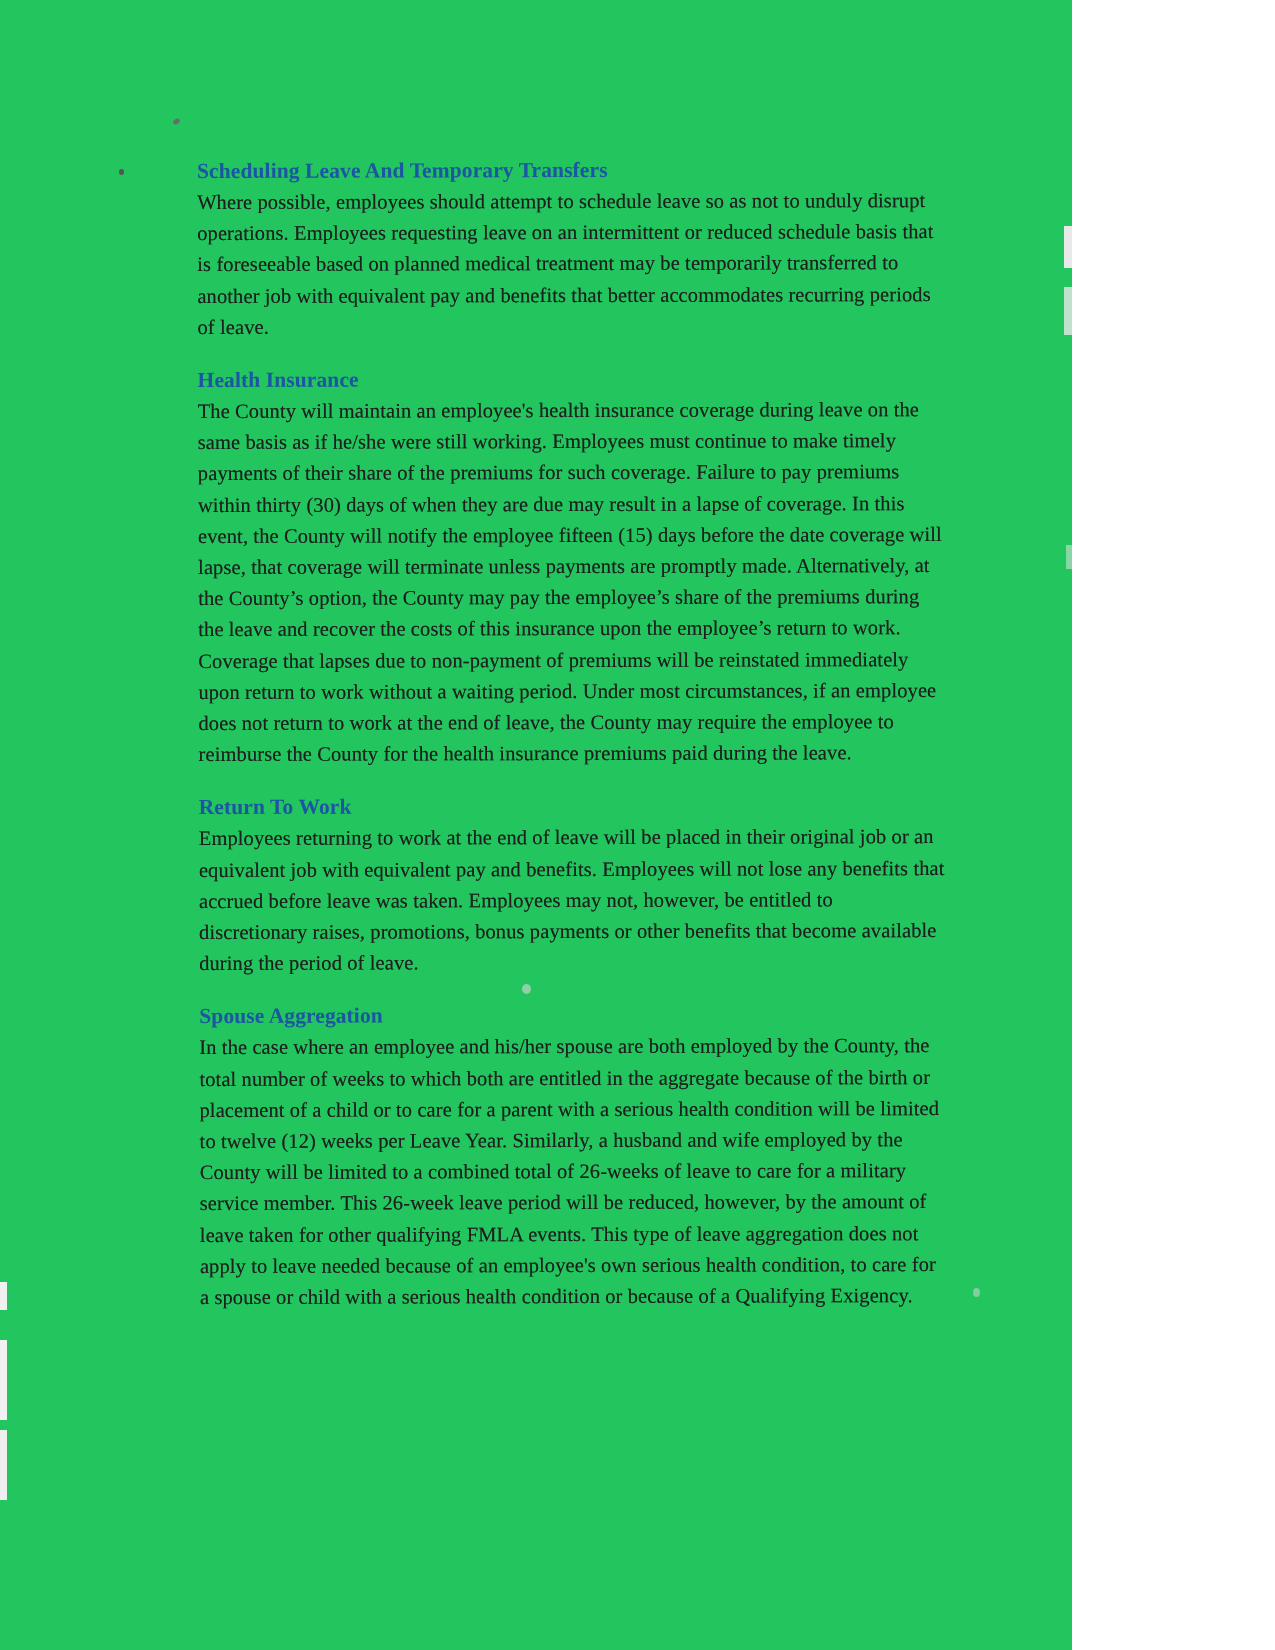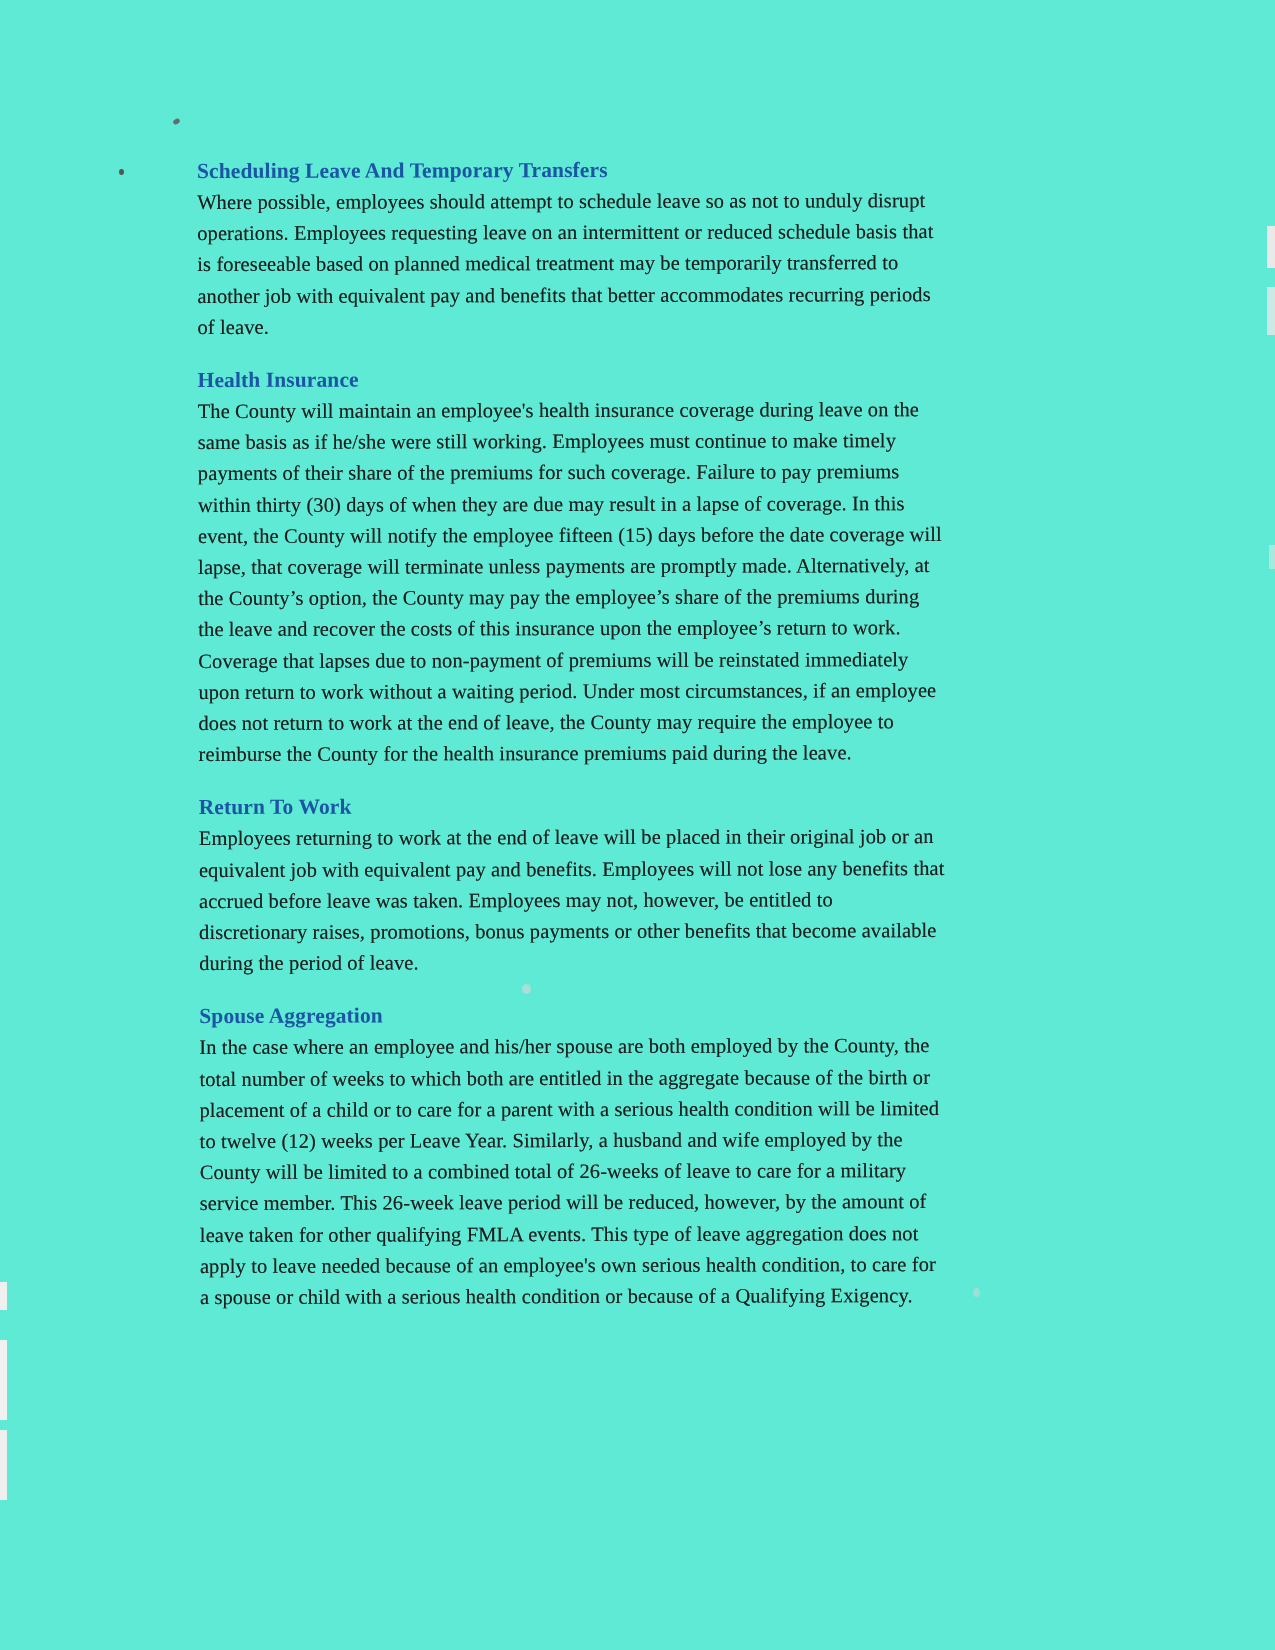--- a/index.html
+++ b/index.html
@@ -2,23 +2,23 @@
 <html style="--heading-color: #1c55a3;"><head>
 <meta charset="utf-8">
 <style>
   html, body {
     margin: 0;
     padding: 0;
     background: #ffffff;
   }
   .page {
     position: relative;
-    width: 1275px;
+    width: 1072px;
     height: 1650px;
-    background: #5eead4;
+    background: #22c55e;
     overflow: hidden;
     font-family: "Liberation Serif", "DejaVu Serif", serif;
   }
   .content {
     position: absolute;
     left: 197px;
     top: 156px;
     width: 850px;
     transform: rotate(-0.15deg);
     transform-origin: left top;

